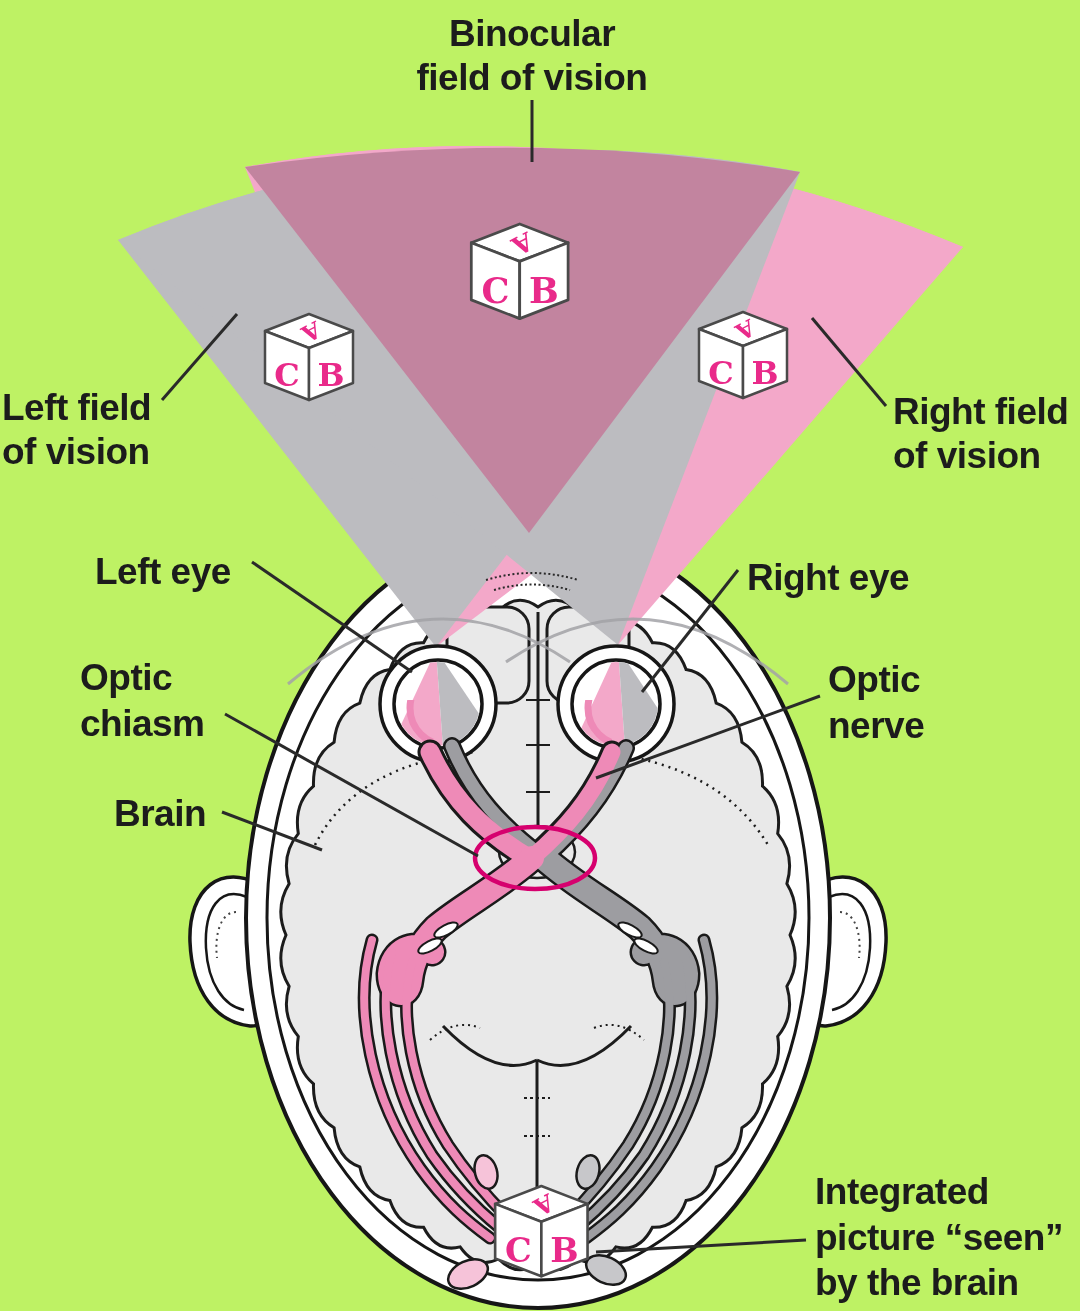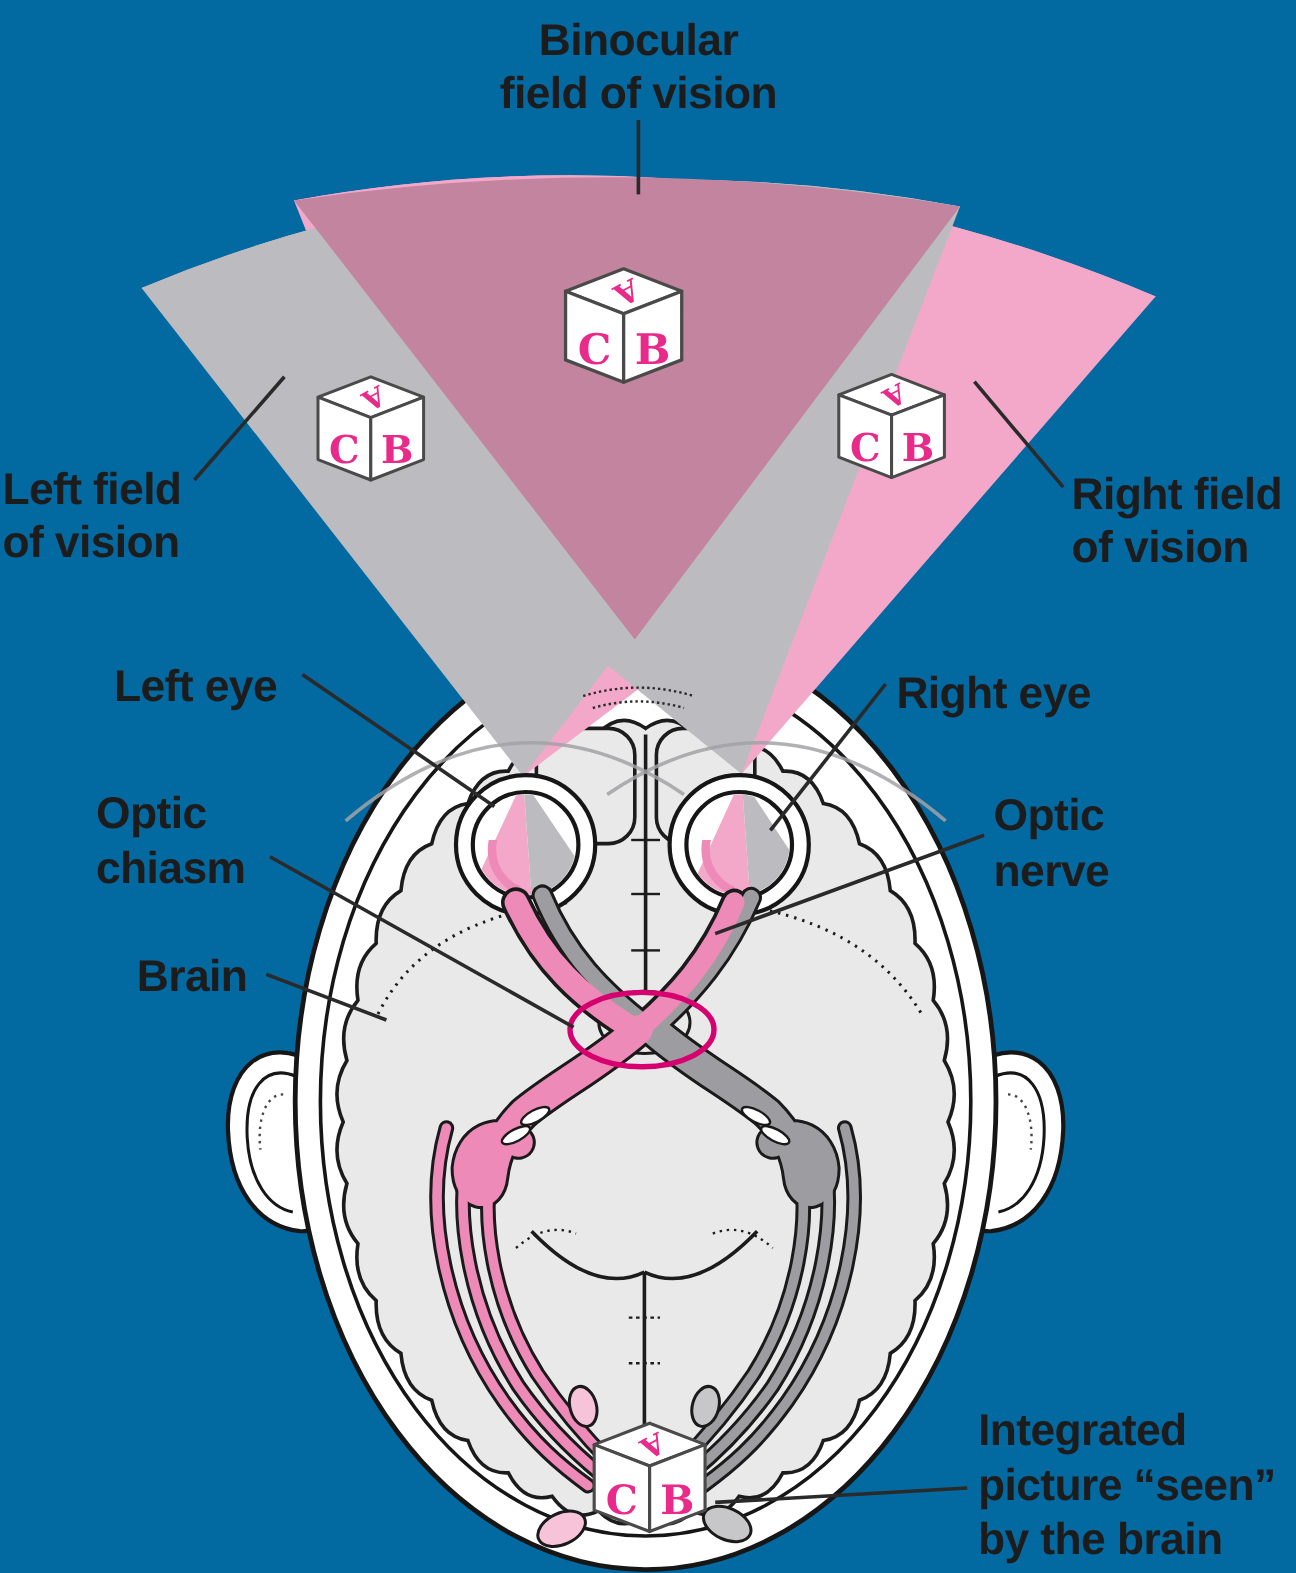--- a/index.html
+++ b/index.html
@@ -1,16 +1,16 @@
 <!DOCTYPE html>
 <html><head>
 <meta charset="utf-8">
 <style>
   html,body{margin:0;padding:0;background:#ffffff;}
-  .stage{position:relative;width:1080px;height:1311px;background:#0369a1;overflow:hidden;
+  .stage{position:relative;width:1080px;height:1311px;background:#bef264;overflow:hidden;
          font-family:"Liberation Sans",sans-serif;}
   svg{position:absolute;left:0;top:0;}
   text.lbl{font-family:"Liberation Sans",sans-serif;font-weight:700;font-size:37px;
            letter-spacing:-0.5px;}
   text.cube-letter{font-family:"DejaVu Serif",serif;font-weight:700;}
 </style>
 </head>
 <body>
 
 <div class="stage">

